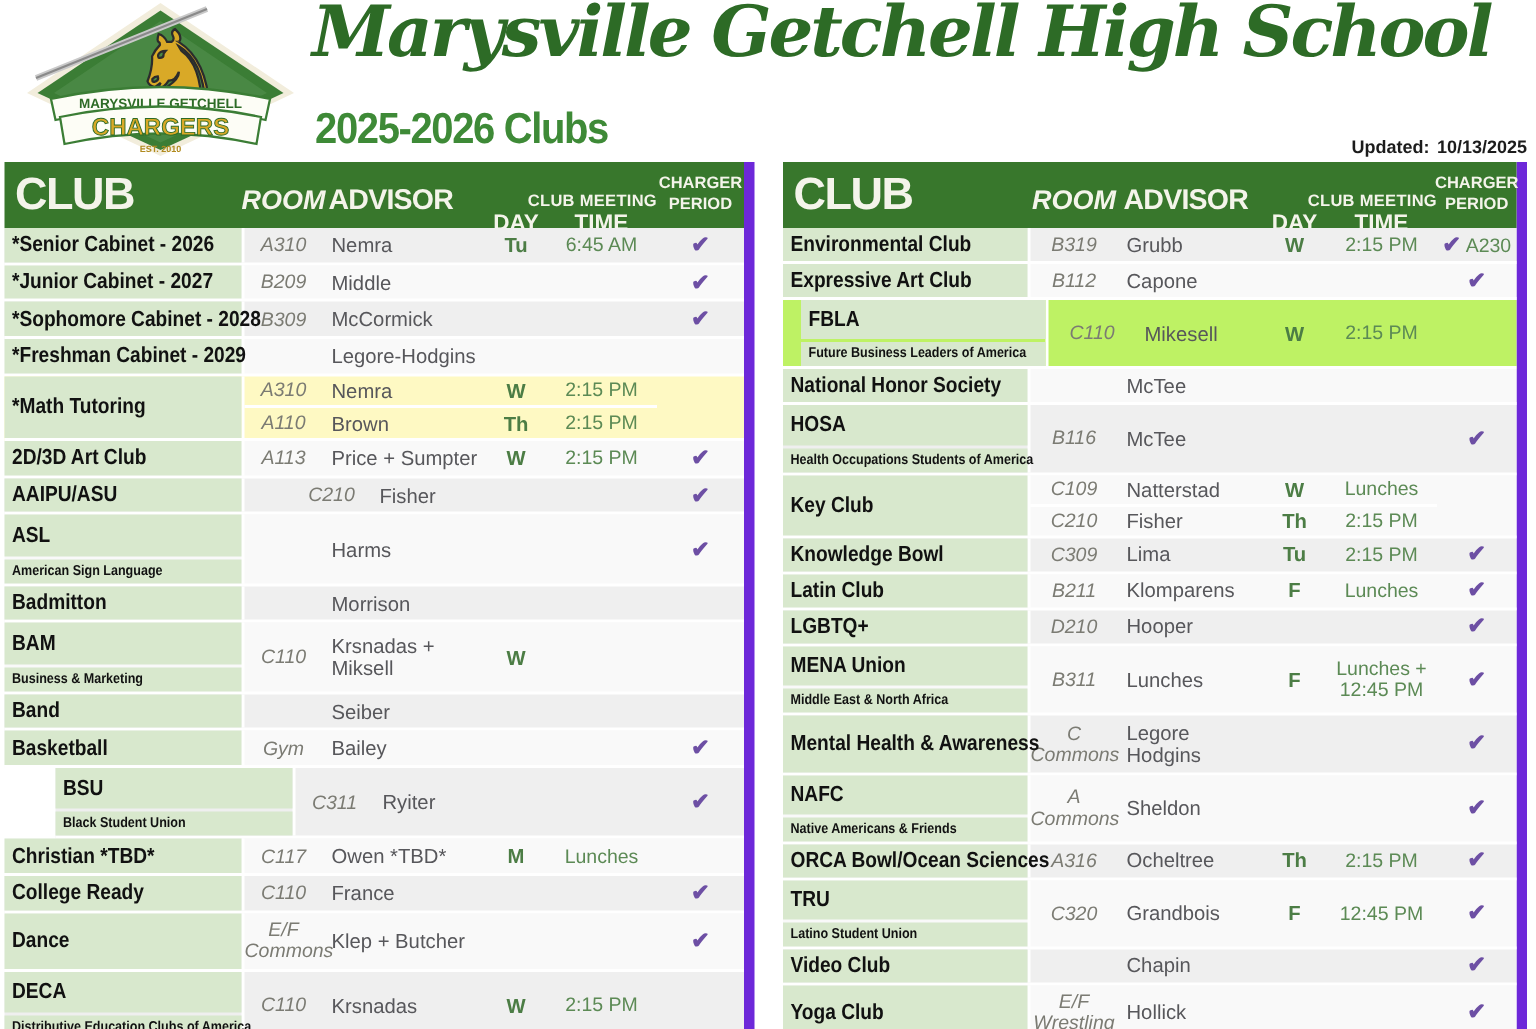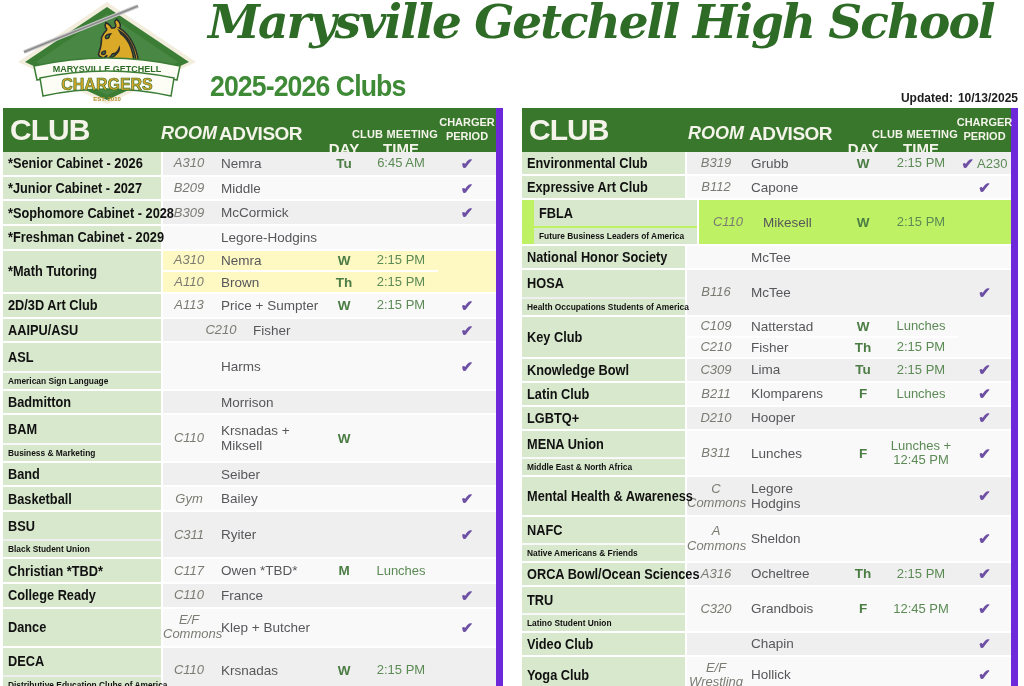--- a/index.html
+++ b/index.html
@@ -329,21 +329,21 @@
               <div class="cell-room">Gym</div>
               <div class="cell-advisor">Bailey</div>
               <div class="cell-day"></div>
               <div class="cell-time"></div>
             </div>
           </div>
           <div class="charger-col">
             <span class="check">✔</span>
           </div>
         </div>
-        <div class="row" style="flex-grow: 2; background: rgb(239, 239, 239);">
+        <div class="row" style="flex-grow: 2; background: rgb(239, 239, 239); margin-left: 34px;">
           <div class="club-col">
             <div class="club-name has-sub">
               <span class="cond">BSU</span>
             </div>
             <div class="club-sub"><span class="cond">Black Student Union</span></div>
           </div>
           <div class="data-col">
             <div class="line">
               <div class="cell-room">C311</div>
               <div class="cell-advisor">Ryiter</div>

